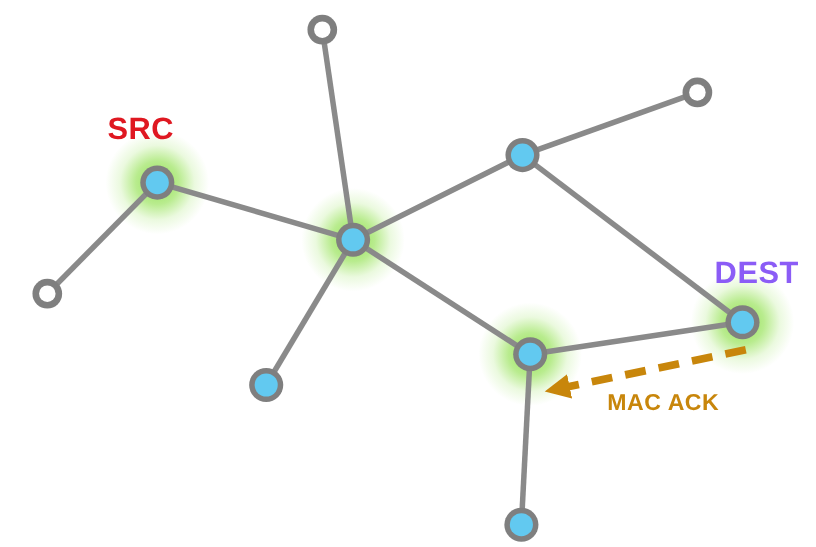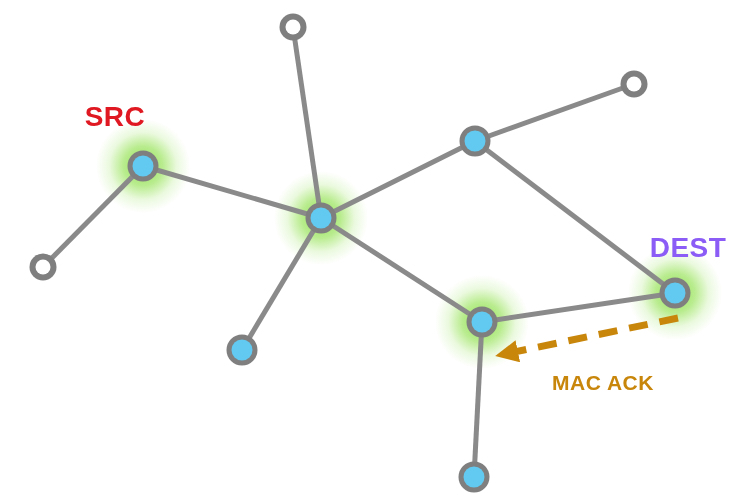--- a/index.html
+++ b/index.html
@@ -85,18 +85,18 @@
       <circle cx="675" cy="293" r="10.5" fill="#62C9F0"></circle>
       <circle cx="482" cy="322" r="15.5" fill="#7F7F7F"></circle>
       <circle cx="482" cy="322" r="10.5" fill="#62C9F0"></circle>
       <circle cx="242" cy="350" r="15.5" fill="#7F7F7F"></circle>
       <circle cx="242" cy="350" r="10.5" fill="#62C9F0"></circle>
       <circle cx="474" cy="477" r="15.5" fill="#7F7F7F"></circle>
       <circle cx="474" cy="477" r="10.5" fill="#62C9F0"></circle>
       <line x1="678" y1="318" x2="500" y2="355" stroke="#C8860B" stroke-width="7" stroke-dasharray="19 12" marker-end="url(#ack-arrowhead)"></line>
     </svg>
 
-  <div class="diagram-label endpoint-label" style="left: 115px; top: 117px; color: rgb(223, 24, 33);">SRC</div>
+  <div class="diagram-label endpoint-label" style="left: 128px; top: 117px; color: rgb(223, 24, 33);">SRC</div>
 
   <div class="diagram-label endpoint-label" style="left: 688px; top: 248px; color: #8b5cf6;">DEST</div>
 
-  <div class="diagram-label ack-label" style="left: 603px; top: 366px; color: rgb(200, 134, 11); margin-top: 16px;">MAC ACK</div>
+  <div class="diagram-label ack-label" style="left: 603px; top: 366px; color: rgb(200, 134, 11);">MAC ACK</div>
 </div>
 
 </body></html>

